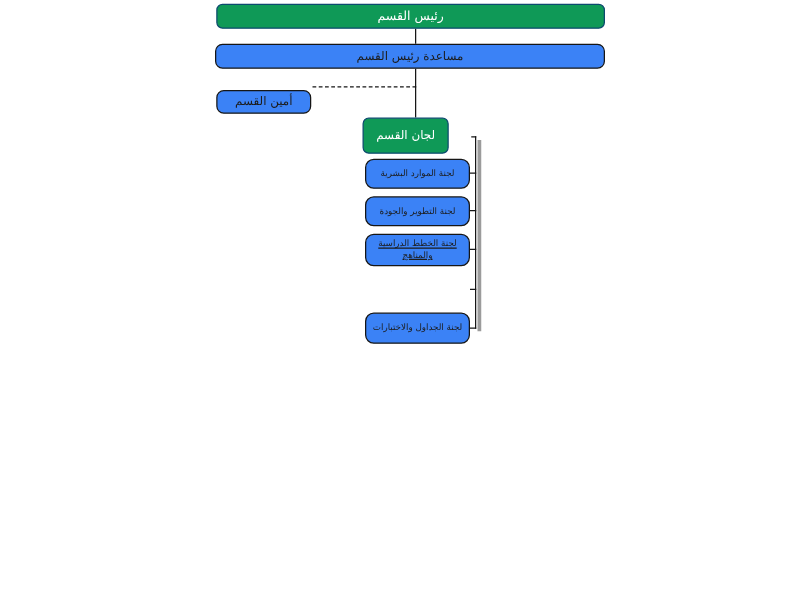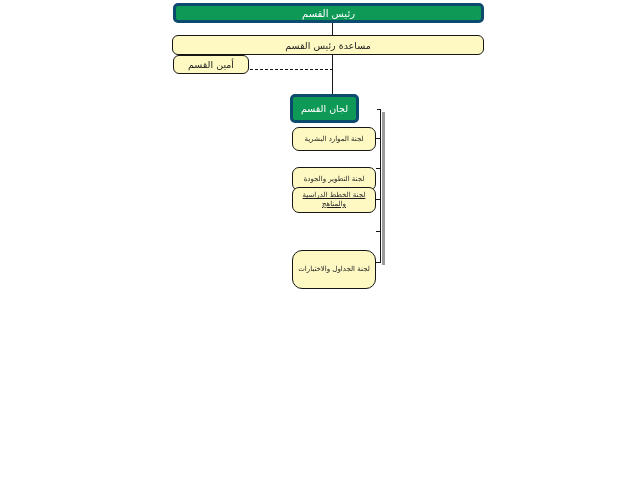--- a/index.html
+++ b/index.html
@@ -15,39 +15,39 @@
     position:absolute;
     display:flex;align-items:center;justify-content:center;
     text-align:center;
     box-sizing:border-box;
     color:#1c1c1c;
   }
   .green{
     background:#0f9957;
     color:#ffffff;
     border-radius:5px;
-    border:3px solid #0c4a6e;
+    border:1px solid #0c4a6e;
   }
   .white{
-    background:#fef9c3;
+    background:#3b82f6;
     border:1.3px solid #161616;
     border-radius:7px;
   }
   
   #node-head{left:173px;top:3px;width:311px;height:20px;font-size:10px;}
   #node-assistant{left:172px;top:35px;width:312px;height:20px;font-size:9.5px;border-radius:6px;}
-  #node-secretary{left:173px;top:55px;width:76px;height:19px;font-size:9.5px;border-radius:6px;}
+  #node-secretary{left:173px;top:72px;width:76px;height:19px;font-size:9.5px;border-radius:6px;}
   #node-committees{left:290px;top:94px;width:69px;height:29px;font-size:9.5px;}
   
   .leaf{left:292px;width:84px;font-size:7px;line-height:1.25;padding:1px 4px;}
   #leaf-0{top:127px;height:24px;}
-  #leaf-1{top:167px;height:24px;}
+  #leaf-1{top:157px;height:24px;}
   #leaf-2{top:187px;height:26px;text-decoration:underline;}
   #leaf-3{top:218px;height:27px;}
-  #leaf-4{top:250px;height:39px;border-radius:10px;}
+  #leaf-4{top:250px;height:25px;}
   
   .vline{position:absolute;width:0;border-right:1.5px solid #161616;}
   .hline{position:absolute;height:0;border-top:1.5px solid #161616;}
   #conn-head-assistant{left:332px;top:23px;height:12px;}
   #conn-assistant-committees{left:332px;top:55px;height:39px;}
   #conn-secretary-dashed{left:250px;top:69px;width:83px;border-top:1.5px dashed #161616;}
   #conn-right-shadow{position:absolute;left:381.5px;top:112px;width:3px;height:153px;background:#9b9b9b;}
   #conn-right-vline{left:379.5px;top:109px;height:154px;}
   .stub{width:5px;}
   #stub-group{left:377px;top:109px;width:4px;}

